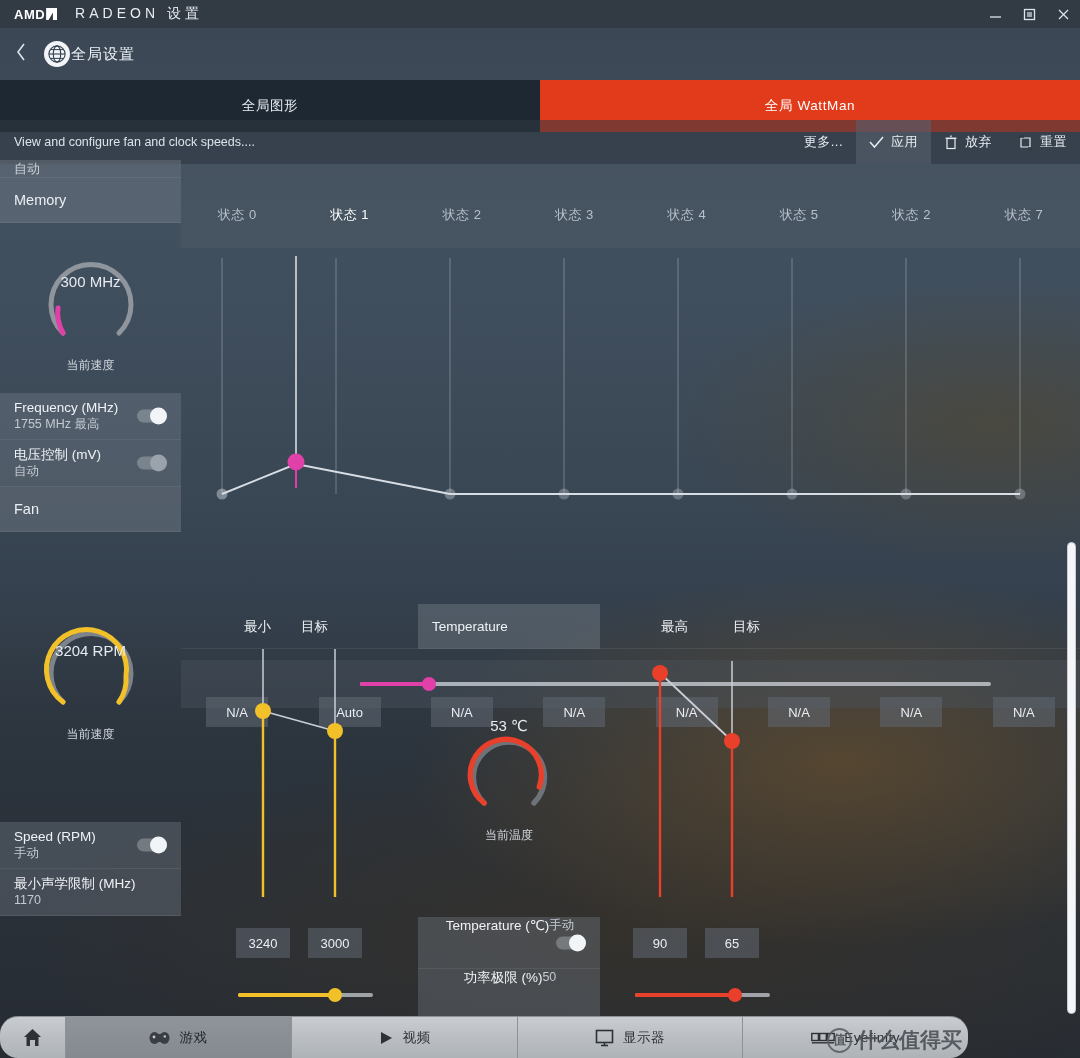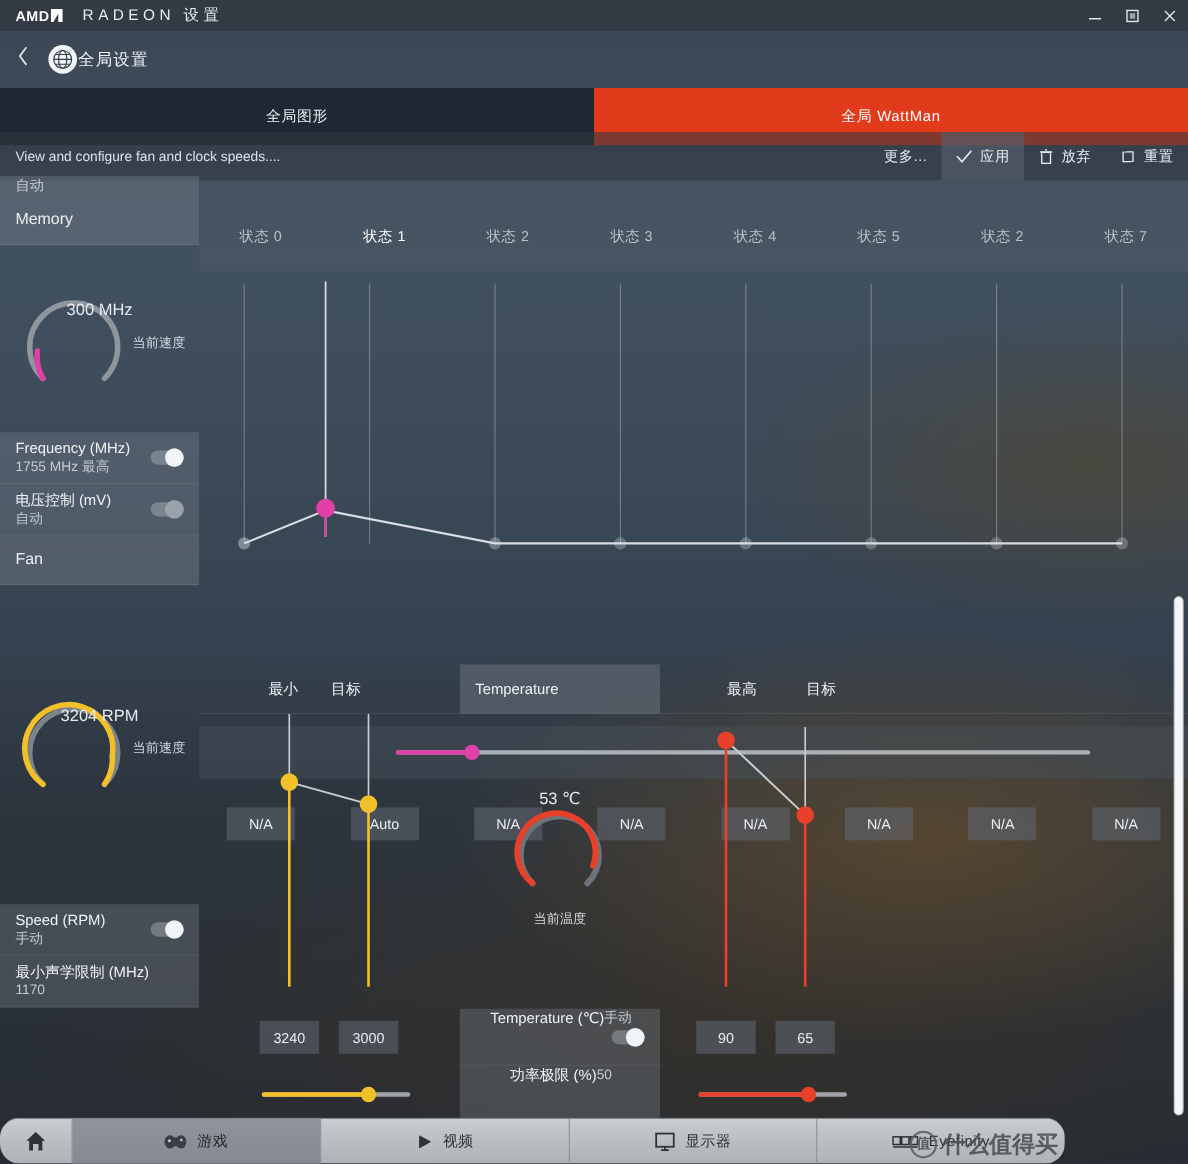--- a/index.html
+++ b/index.html
@@ -89,21 +89,21 @@
     position:absolute; right:14px; top:50%; transform: translateY(-50%);
     width: 30px; height: 13px; border-radius: 7px; background: rgba(200,205,212,0.35);
   }
   .toggle .knob {
     position:absolute; right:0; top:-2px; width:17px; height:17px; border-radius:50%;
     background: #f2f5f8;
   }
   .toggle.off .knob { background: #9aa2ac; }
   .gaugewrap {
     position:relative; height:170px; display:flex; align-items:center; justify-content:center;
-    flex-direction:row;
+    flex-direction:column;
   }
   .gaugewrap .cap { margin-top:6px; font-size:12px; color:#d2d8df; }
   .gauge-val {
     position:absolute; top: 50px; left:0; width:100%; text-align:center;
     font-size: 15px; color:#e7ebf0;
   }
   
   .main { position:absolute; left:181px; top:164px; right:0; bottom:42px; }
   .partialrow {
     position:absolute; left:0; top:0; width:899px; height:18px;
@@ -120,22 +120,22 @@
     position:absolute; left:0; top:496px; width:899px; height:48px;
     background: rgba(74,82,92,0.45); display:flex; align-items:center;
   }
   .track {
     position:relative; margin-left:8px; width:630px; height:4px; border-radius:2px;
     background: rgba(208,213,220,0.75);
   }
   .track .fill { position:absolute; left:0; top:0; height:4px; border-radius:2px; }
   .track .thumb { position:absolute; top:-5px; width:14px; height:14px; border-radius:50%; }
   .narow {
-    position:absolute; left:0; top:544px; width:899px; height:56px;
-    display:flex; align-items:flex-end;
+    position:absolute; left:0; top:520px; width:899px; height:56px;
+    display:flex; align-items:center;
   }
   .nabtn {
     width:62px; height:30px; margin:0 auto; background: rgba(96,104,115,0.55);
     display:flex; align-items:center; justify-content:center;
     font-size:13px; color:#eaeef3;
   }
   .nacell { flex:1; display:flex; justify-content:center; }
   .fansec { position:absolute; left:0; top:440px; width:899px; }
   .hdrrow {
     position:absolute; left:0; top:0; width:899px; height:45px;

